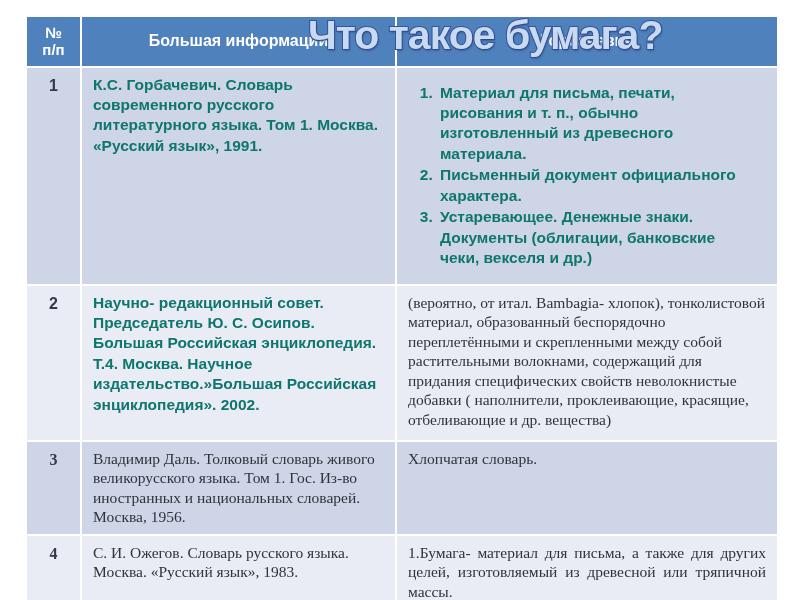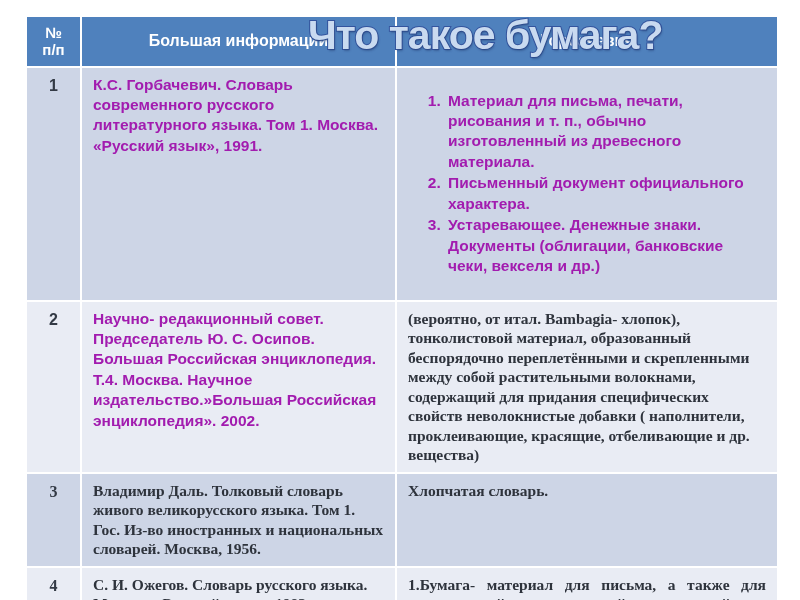--- a/index.html
+++ b/index.html
@@ -34,33 +34,33 @@
 
   td.num{
     text-align:center;font-weight:bold;color:#333a45;
     font-size:16px;padding-top:9px;
     font-family:"Liberation Sans",sans-serif;
   }
   td.num.serif{font-family:"Liberation Serif",serif;}
 
   .sans-cell{
     font-family:"Liberation Sans",sans-serif;
-    font-size:15.5px;line-height:1.32;color:#a21caf;font-weight:600;
+    font-size:15.5px;line-height:1.32;color:#0f766e;font-weight:600;
   }
   .serif-cell{
     font-family:"Liberation Serif",serif;
-    font-size:15.5px;line-height:1.26;color:#2e333c;font-weight:bold;margin-left:8px;
+    font-size:15.5px;line-height:1.26;color:#2e333c;font-weight:normal;margin-left:8px;
   }
   .preline{white-space:pre-line;}
   .justify{text-align:justify;}
 
   td.r1{height:126px;} td.r2{height:154px;} td.r3{height:90px;}
   td.r4{height:84px;}
 
-  ol.def-list{margin:16px;padding:0 0 0 21px;}
+  ol.def-list{margin:8px;padding:0 0 0 21px;}
   ol.def-list li{margin:0 0 1px 0;padding-left:3px;}
 
   .wordart-title{
     position:absolute;left:308px;top:12px;z-index:5;
     font-family:"Liberation Sans",sans-serif;
     font-size:41px;font-weight:bold;letter-spacing:-1px;
     color:#c9daf0;
     -webkit-text-stroke:2px #33549e;
     paint-order:stroke fill;
     text-shadow:1px 2px 2px rgba(36,62,116,0.45);

